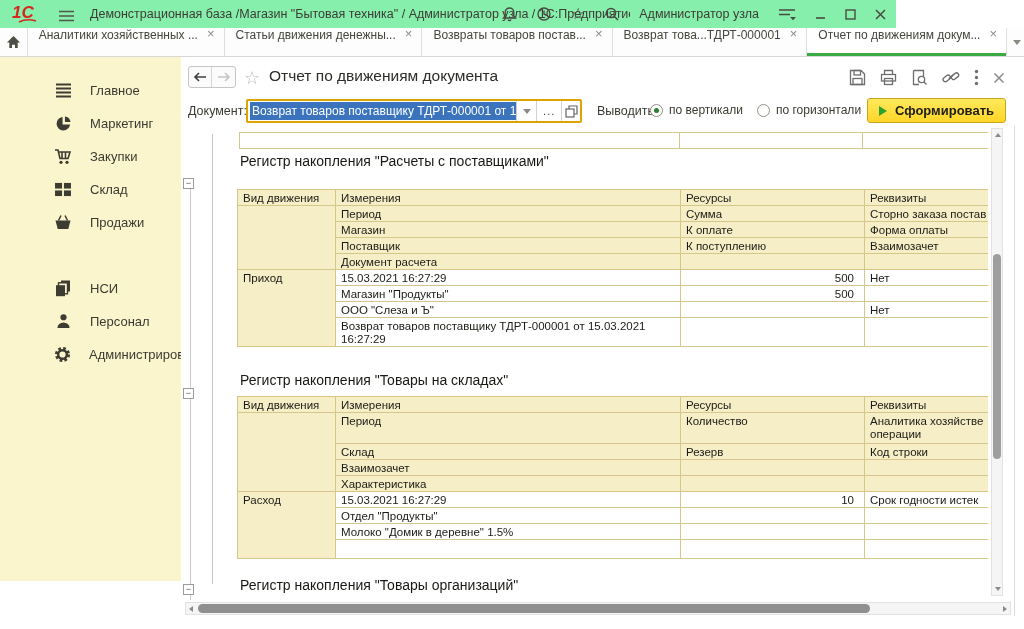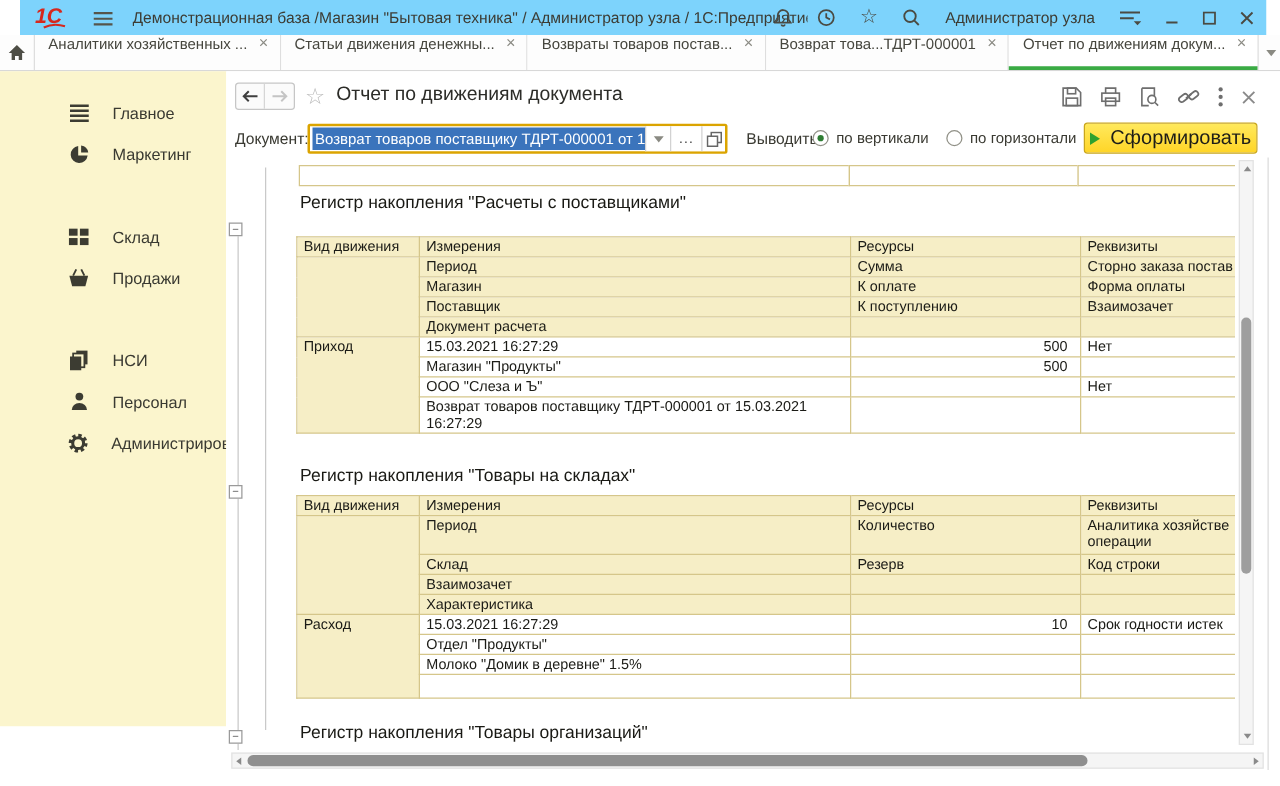--- a/index.html
+++ b/index.html
@@ -1,21 +1,21 @@
 <!DOCTYPE html>
 <html><head>
 <meta charset="utf-8">
 <style>
   * { margin:0; padding:0; box-sizing:border-box; }
   body { background:#ddd; font-family:"Liberation Sans","DejaVu Sans",sans-serif; }
   #app { position:relative; width:1024px; height:629px; background:#fff; overflow:hidden;
          font-family:"Liberation Sans","DejaVu Sans",sans-serif; }
 
   
-  .titlebar { position:absolute; left:16px; top:0; width:997px; height:28px; background:#7dd3fc;
+  .titlebar { position:absolute; left:0; top:0; width:896px; height:28px; background:#86efac;
               display:flex; align-items:center; }
   .logo { position:absolute; left:12px; top:3px; width:34px; height:22px;
           color:#d6281e; font-weight:bold; font-style:italic; font-size:17px; cursor:default; }
   .logo svg { position:absolute; left:6px; top:15px; }
   .tb-burger { position:absolute; left:58px; top:8px; }
   .tb-title { position:absolute; left:90px; top:7px; font-size:12.5px; color:#3c3c34; white-space:nowrap;
               max-width:540px; overflow:hidden; }
   .tb-right { position:absolute; right:10px; top:0; height:28px; display:flex; align-items:center; gap:19px; }
   .tb-ic { display:flex; align-items:center; cursor:pointer; }
   .tb-user { font-size:12.5px; color:#3c3c34; white-space:nowrap; }
@@ -74,21 +74,21 @@
   .radio { position:absolute; top:8px; display:flex; align-items:center; gap:6px; cursor:pointer; }
   .rb { width:13px; height:13px; border:1px solid #919187; border-radius:50%; background:#fff; position:relative; }
   .rb.on::after { content:""; position:absolute; left:3px; top:3px; width:5px; height:5px; border-radius:50%;
                   background:#2e7d32; }
   .radio .rlabel { font-size:12px; color:#3a3a32; white-space:nowrap; }
   .gen-btn { position:absolute; left:686px; top:3px; width:139px; height:25px; border:1px solid #c9a61c;
              border-radius:3px; background:linear-gradient(#ffe95d,#ffd527); display:flex; align-items:center;
              justify-content:center; gap:8px; cursor:pointer; }
   .gen-tri { width:0; height:0; border-left:8px solid #2fa12f; border-top:5px solid transparent;
              border-bottom:5px solid transparent; }
-  .gen-label { font-size:16px; font-weight:normal; color:#1d1d18; }
+  .gen-label { font-size:13px; font-weight:bold; color:#1d1d18; }
 
   
   .report { position:absolute; left:0; top:69px; width:843px; height:503px; background:#fff; }
   .gline { position:absolute; width:1px; background:#c9c9c9; }
   .gbox { position:absolute; left:2px; width:11px; height:11px; border:1px solid #9a9a9a; background:#fff;
           font-size:9px; line-height:9px; text-align:center; color:#555; cursor:pointer; }
   .rview { position:absolute; left:37px; top:0; width:770px; height:472px; overflow:hidden; }
   .prow { position:absolute; left:21px; top:6px; display:flex; }
   .prow .pcell { height:17px; border:1px solid #d5c68a; background:#fff; }
   .prow .pcell + .pcell { margin-left:-1px; }
@@ -231,20 +231,31 @@
     </div>
     <div class="side-item" style="top:51px">
       <span class="sic">
         <svg width="17" height="17" viewBox="0 0 18 18">
             <path d="M8 2 A7.2 7.2 0 1 0 16 10 L8 10 Z" fill="#3c3c32"></path>
             <path d="M10.5 1.5 A7 7 0 0 1 16.5 7.5 L10.5 7.5 Z" fill="#3c3c32"></path>
           </svg>
       </span>
         <span class="slabel">Маркетинг</span>
     </div>
+    <div class="side-item" style="top:84px">
+      <span class="sic">
+        <svg width="18" height="17" viewBox="0 0 18 17" fill="none" stroke="#3c3c32" stroke-width="1.6">
+          <path d="M1 2 h3 l2 8.5 h8 L16 4 H5"></path>
+            <path d="M8 4 v6.5 M11.5 4 v6.5"></path>
+          <circle cx="7" cy="14.3" r="1.6" fill="#3c3c32" stroke="none"></circle>
+            <circle cx="13" cy="14.3" r="1.6" fill="#3c3c32" stroke="none"></circle>
+        </svg>
+      </span>
+        <span class="slabel">Закупки</span>
+    </div>
     <div class="side-item" style="top:117px">
       <span class="sic">
         <svg width="16" height="15" viewBox="0 0 17 16" fill="#3c3c32">
             <rect x="0" y="1" width="7.5" height="6"></rect>
             <rect x="9.5" y="1" width="7.5" height="6"></rect>
             <rect x="0" y="9" width="7.5" height="6"></rect>
             <rect x="9.5" y="9" width="7.5" height="6"></rect>
           </svg>
       </span>
         <span class="slabel">Склад</span>

